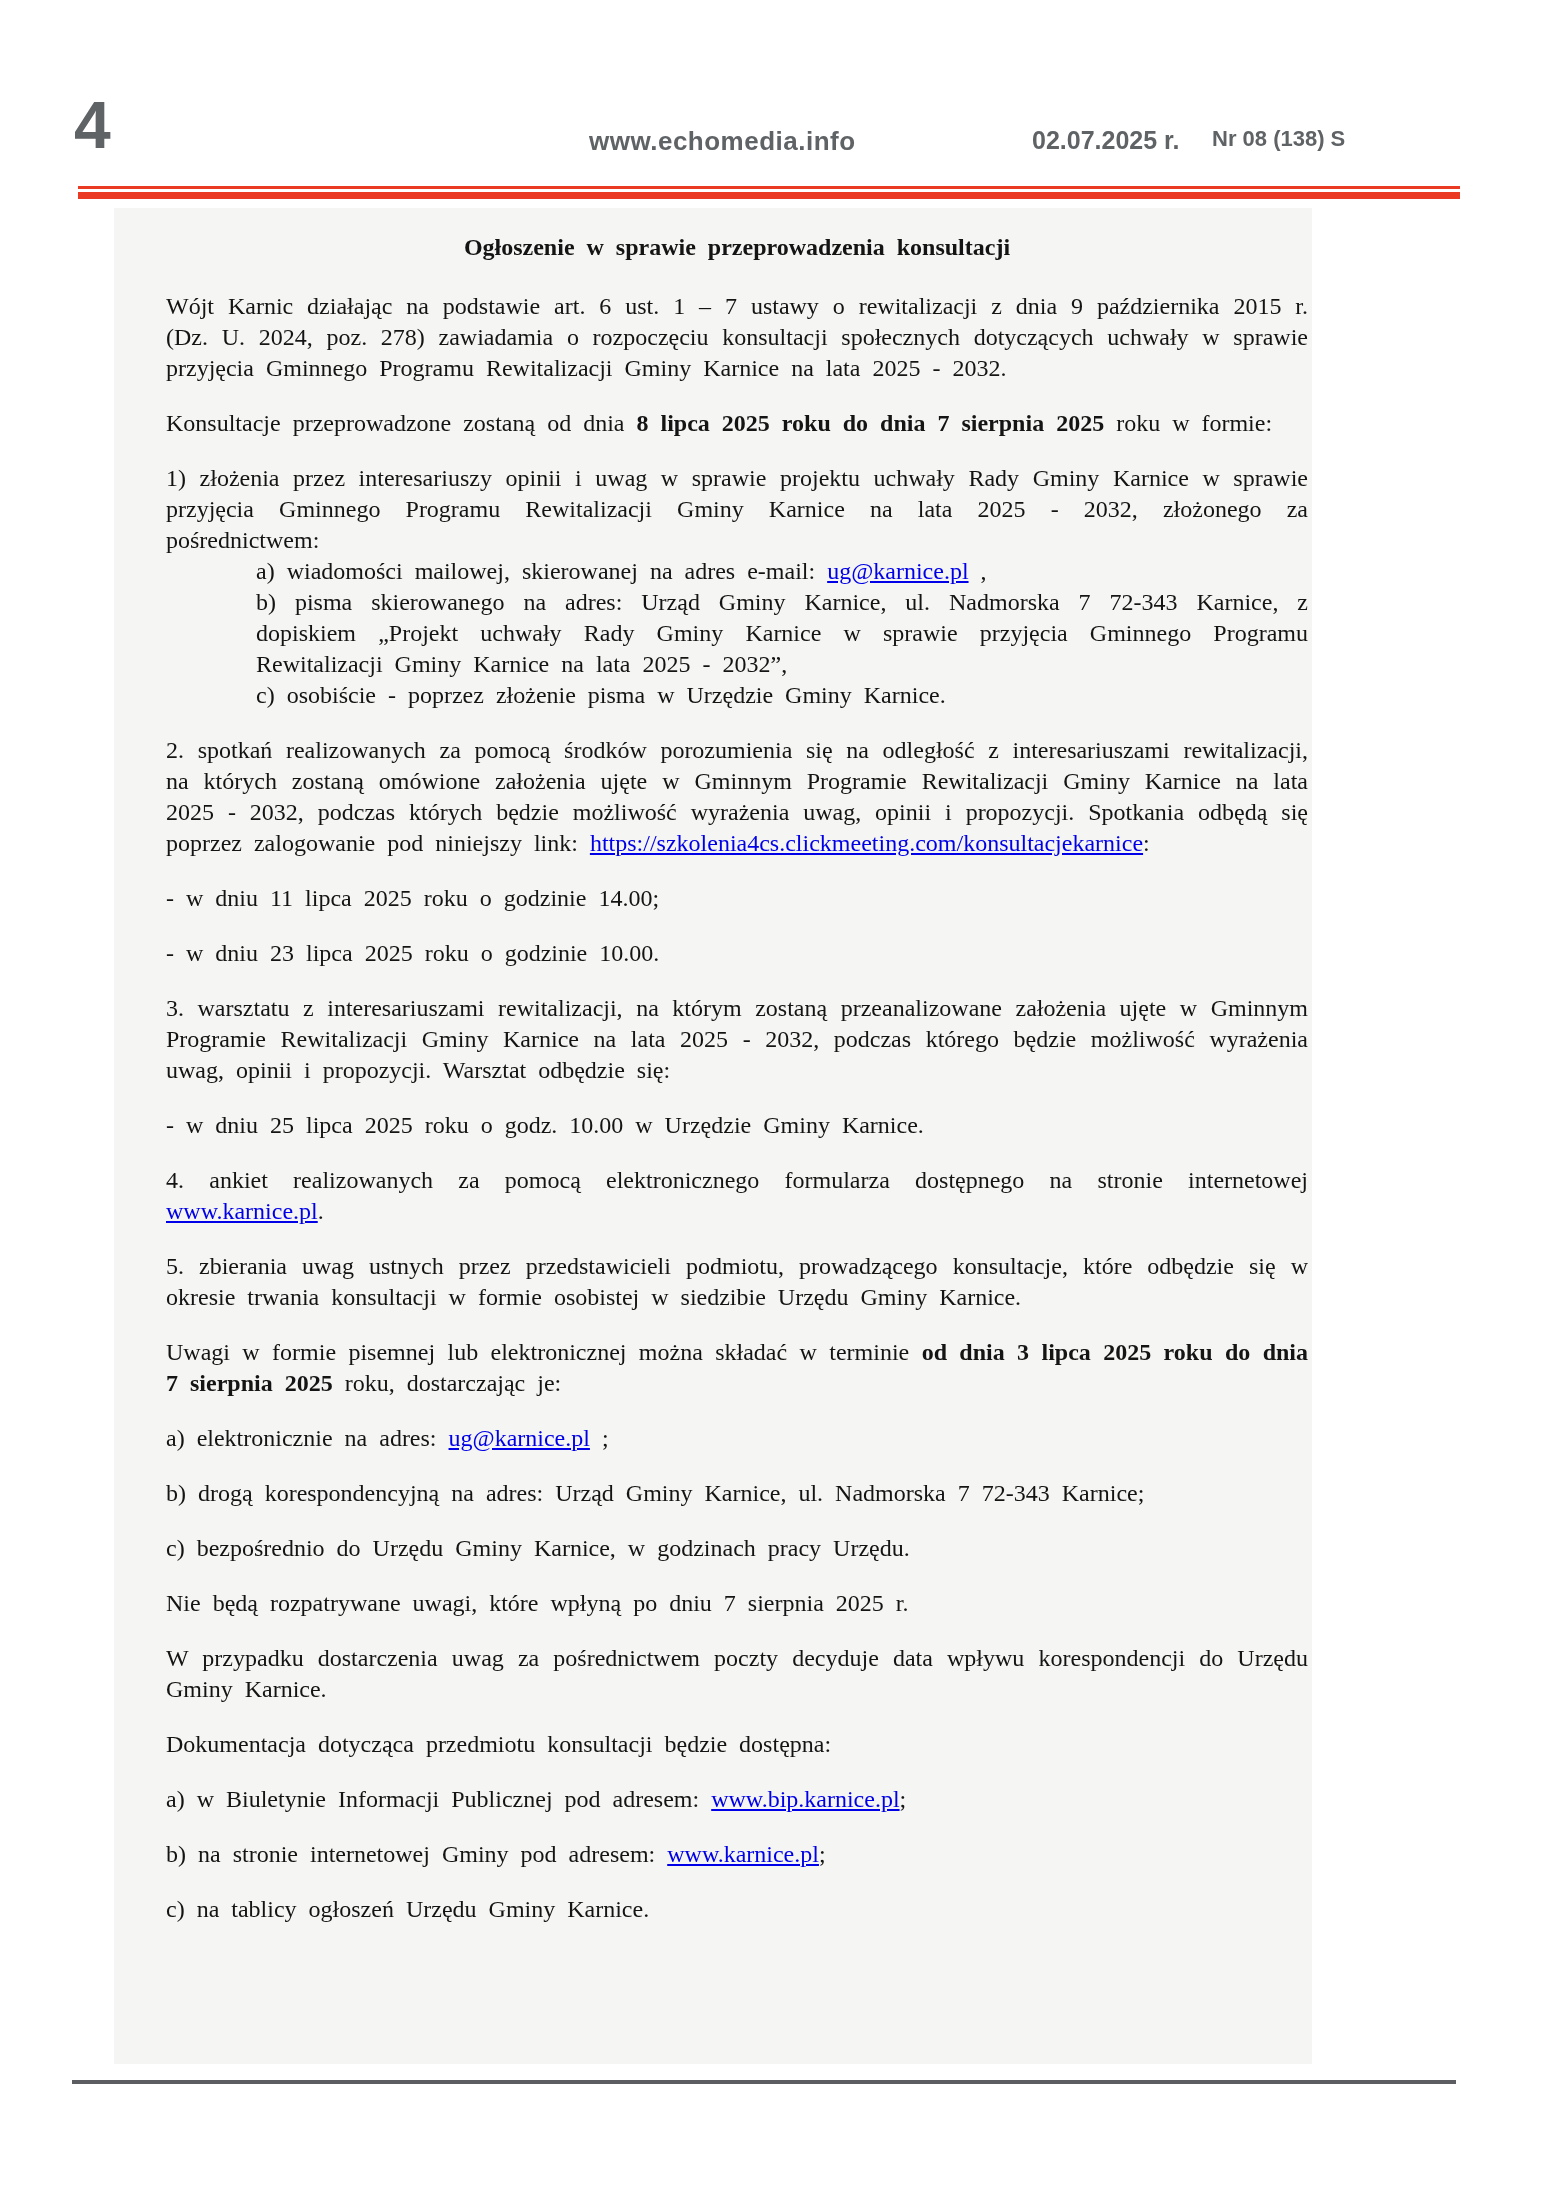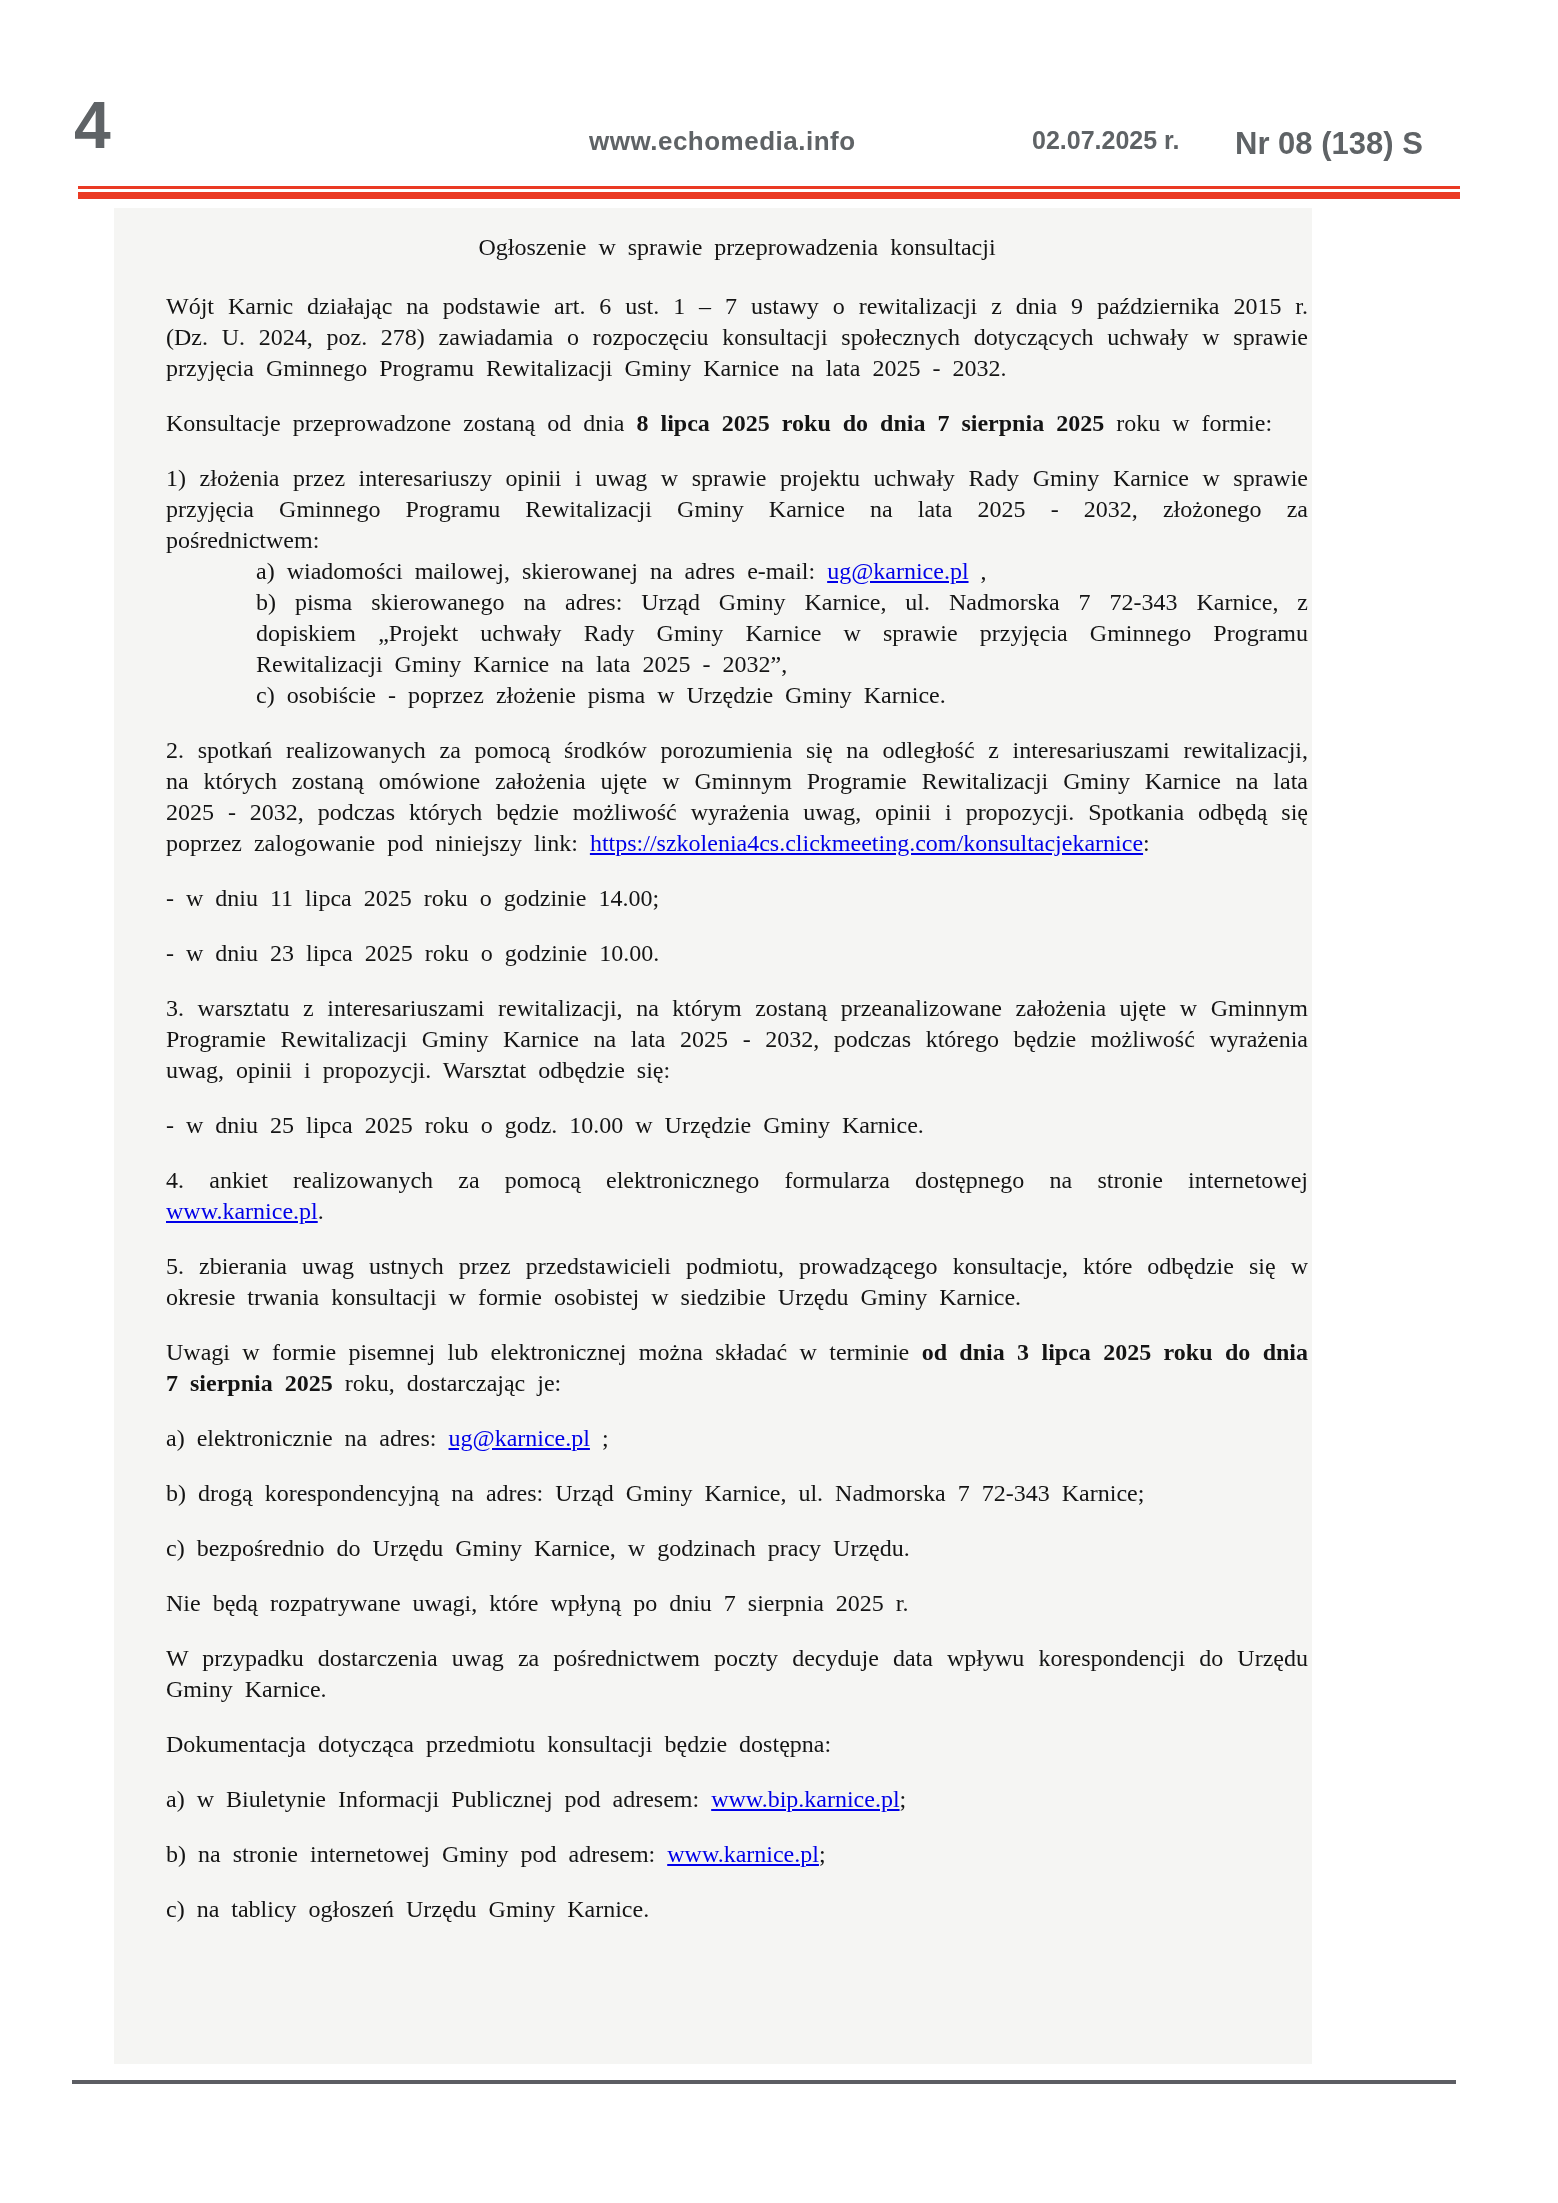--- a/index.html
+++ b/index.html
@@ -17,34 +17,34 @@
     overflow:hidden;
   }
   .hdr{
     position:absolute;
     font-family:"Liberation Sans","DejaVu Sans",sans-serif;
     font-weight:bold;color:var(--hdr-gray);white-space:nowrap;
   }
   #pageNum{left:74px;top:92px;font-size:66px;line-height:1;}
   #site{left:589px;top:126px;font-size:26px;letter-spacing:0.5px;}
   #hdrDate{left:1032px;top:126px;font-size:25px;}
-  #hdrIssue{left:1212px;top:126px;font-size:31px;margin-left:23px;}
+  #hdrIssue{left:1212px;top:126px;font-size:22px;}
   #redRule{position:absolute;left:78px;top:186px;width:1382px;}
   #redRule .r1{height:3px;background:var(--red);}
   #redRule .r2{height:7px;background:var(--red);margin-top:3px;}
   #scanBg{
     position:absolute;left:114px;top:208px;width:1198px;height:1856px;
     background:var(--scan-bg);
   }
   #doc{
     position:absolute;left:166px;top:232px;width:1142px;
     font-size:24px;line-height:31px;word-spacing:6px;
   }
   #docTitle{
-    margin:0 0 28px 0;text-align:center;font-weight:normal;font-size:24px;
+    margin:0 0 28px 0;text-align:center;font-weight:bold;font-size:24px;
   }
   .para{margin:0 0 24px 0;text-align:justify;}
   .para.sub{margin-left:90px;}
   .para.tight{margin-bottom:0;}
   .doc-link{color:var(--link);text-decoration:underline;cursor:pointer;}
   #sig{margin-top:30px;}
   .sig{margin:0;text-align:right;}
   .sig.s1{margin-bottom:14px;}
   #bottomRule{
     position:absolute;left:72px;top:2080px;width:1384px;height:4px;

